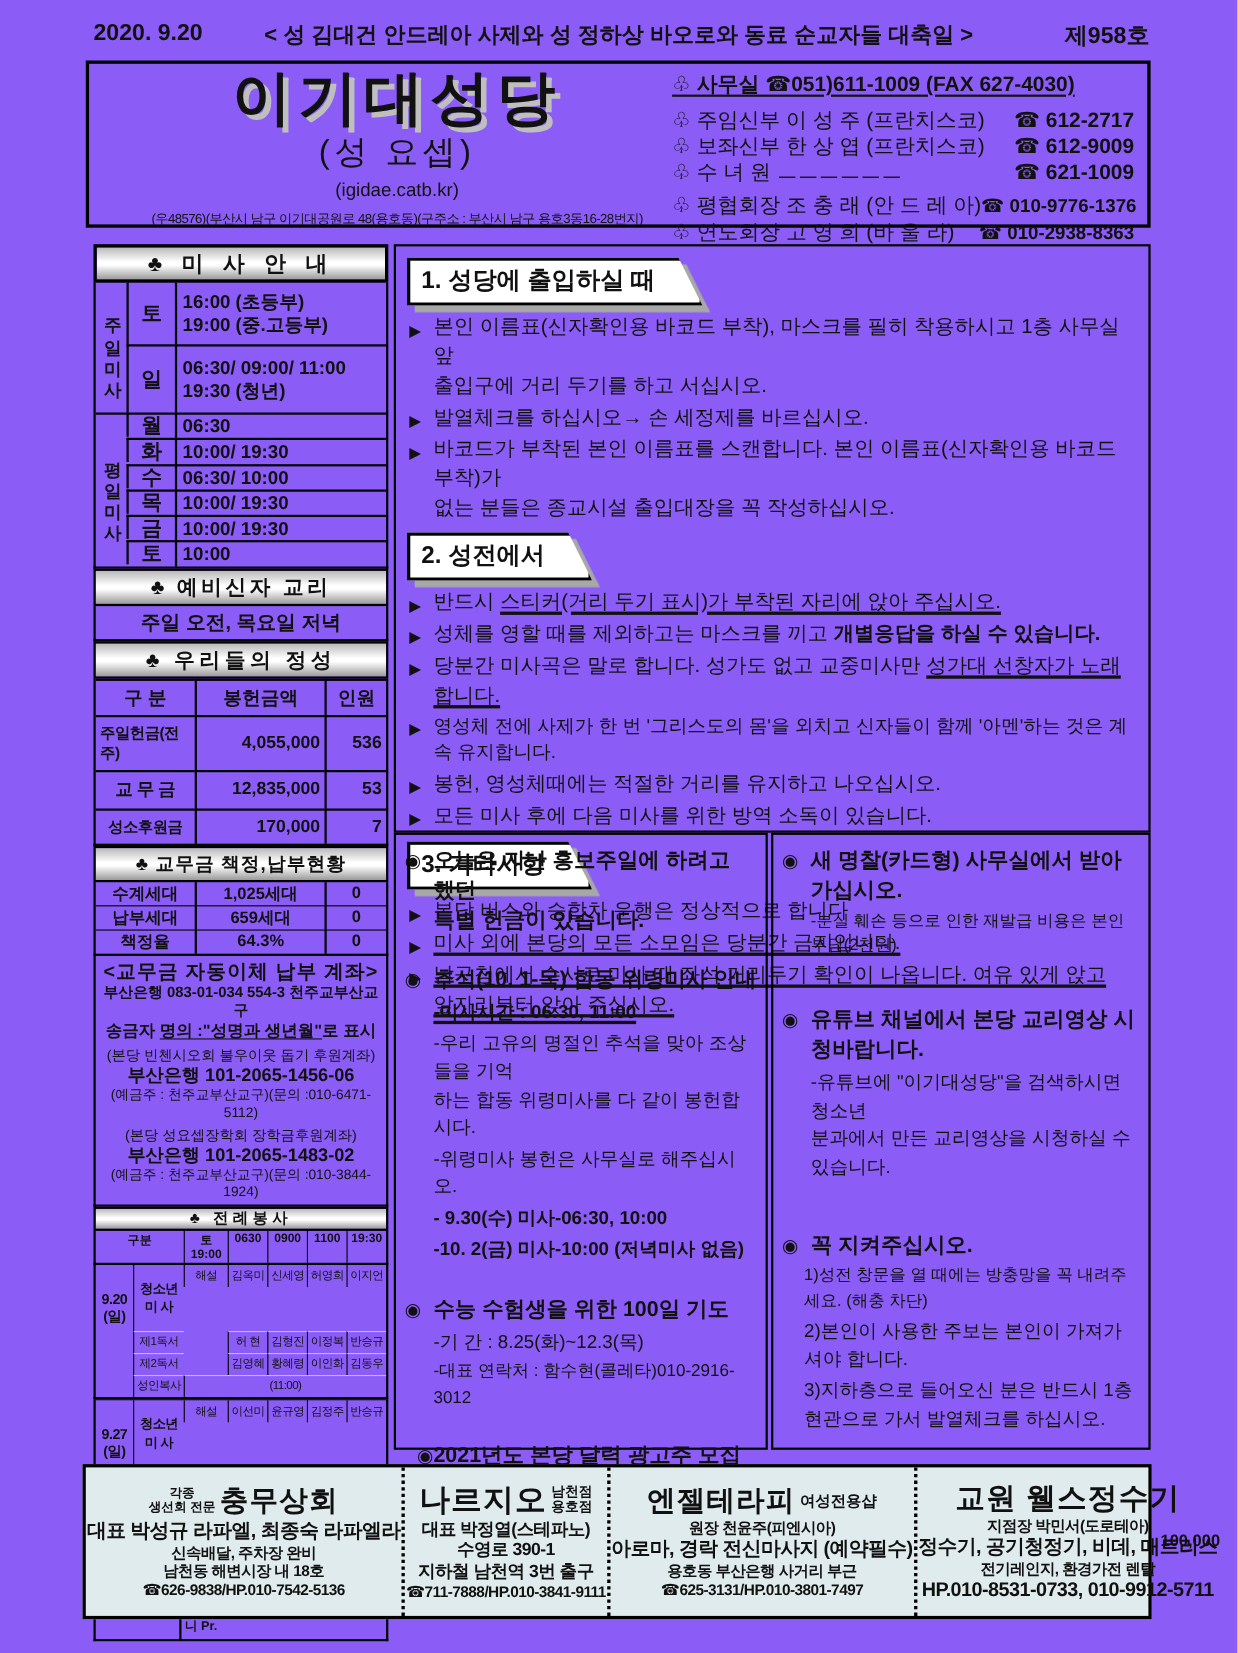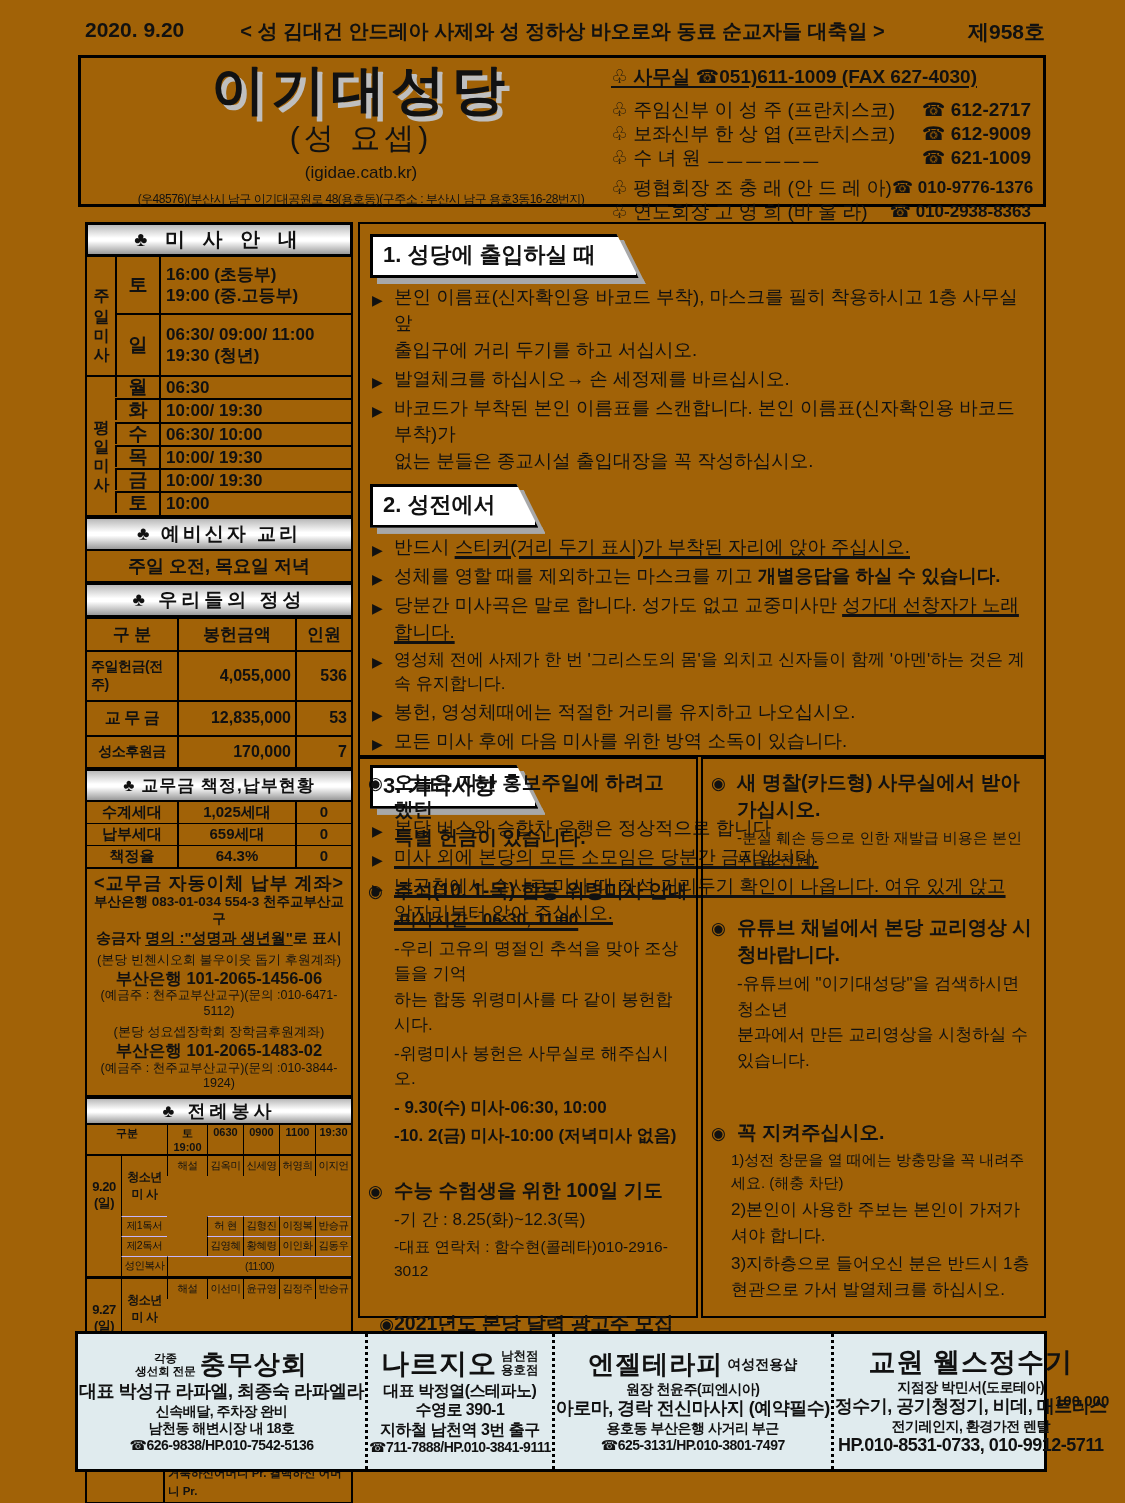--- a/index.html
+++ b/index.html
@@ -1,17 +1,17 @@
 <!DOCTYPE html>
 <html><head>
 <meta charset="utf-8">
 <style>
   html,body{margin:0;padding:0;background:#fff;}
   *{box-sizing:border-box;}
-  .page{position:relative;width:1125px;height:1503px;background:#a16207;color:#111;
+  .page{position:relative;width:1125px;height:1503px;background:#8b5cf6;color:#111;
         font-family:"Liberation Sans","DejaVu Sans",sans-serif;overflow:hidden;}
   .pre{white-space:pre-line;}
   
   .masthead{position:absolute;left:0;top:18px;width:100%;height:32px;font-weight:600;}
   .m-date{position:absolute;left:85px;font-size:21px;}
   .m-feast{position:absolute;left:50%;transform:translateX(-50%);font-size:20px;white-space:nowrap;}
   .m-issue{position:absolute;right:80px;font-size:21px;}
   
   .hdrbox{position:absolute;left:78px;top:55px;width:968px;height:152px;border:3px solid #000;}
   .church{position:absolute;left:30px;top:4px;width:500px;text-align:center;}
@@ -53,21 +53,21 @@
                font-size:15px;font-weight:600;padding:1px 0;}
   .duestbl .noL{border-left:none;}
   .acctbox{border:2px solid #000;border-top:none;padding:3px 2px;text-align:center;line-height:1.25;}
   .acc-h{font-size:18px;font-weight:bold;letter-spacing:1px;}
   .acc-s{font-size:13.5px;font-weight:600;}
   .acc-m{font-size:15px;font-weight:600;margin:1px 0 4px;}
   .acc-t{font-size:13px;margin-top:4px;}
   .acc-a{font-size:16.5px;font-weight:bold;}
   .acc-n{font-size:12.5px;border-bottom:0;}
   .u{text-decoration:underline;text-underline-offset:2px;}
-  .bar-mid{font-size:18px;letter-spacing:4px;padding:0;}
+  .bar-mid{font-size:14px;letter-spacing:4px;padding:0;}
   
   .lith{display:grid;grid-template-columns:80px 40px 36px 36px 36px 1fr;border:2px solid #000;border-top:none;}
   .lith>div{border-left:1.5px solid #000;text-align:center;font-size:11px;font-weight:bold;padding:1px 0;}
   .lith .noL{border-left:none;}
   .litw{display:grid;grid-template-columns:34px 46px 40px 36px 36px 36px 1fr;
         grid-auto-rows:20px;border:2px solid #000;border-top:1.5px solid #000;}
   .litw>div{border-left:1.5px solid #000;border-top:1px solid #c4b5fd;display:flex;
             align-items:center;justify-content:center;font-size:10.5px;letter-spacing:-0.5px;}
   .litw .noL{border-left:none;}
   .litw .noT{border-top:none;}

